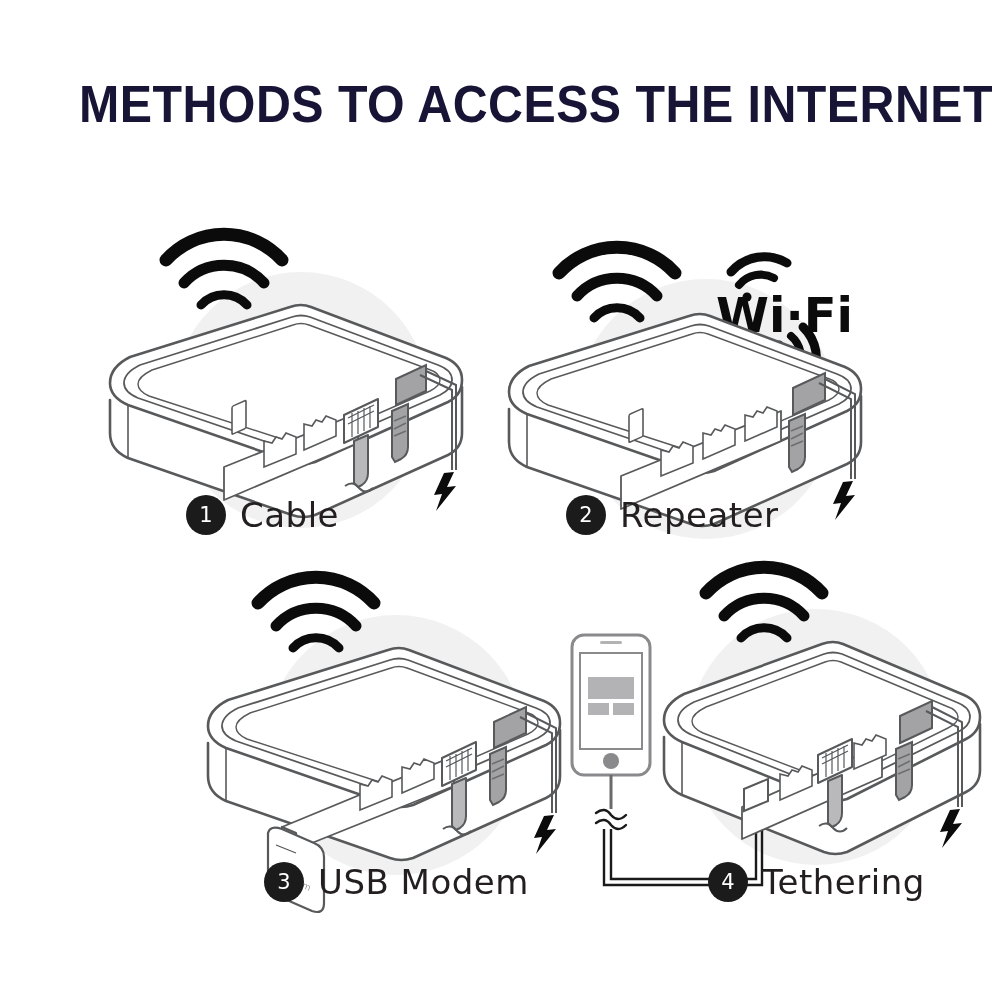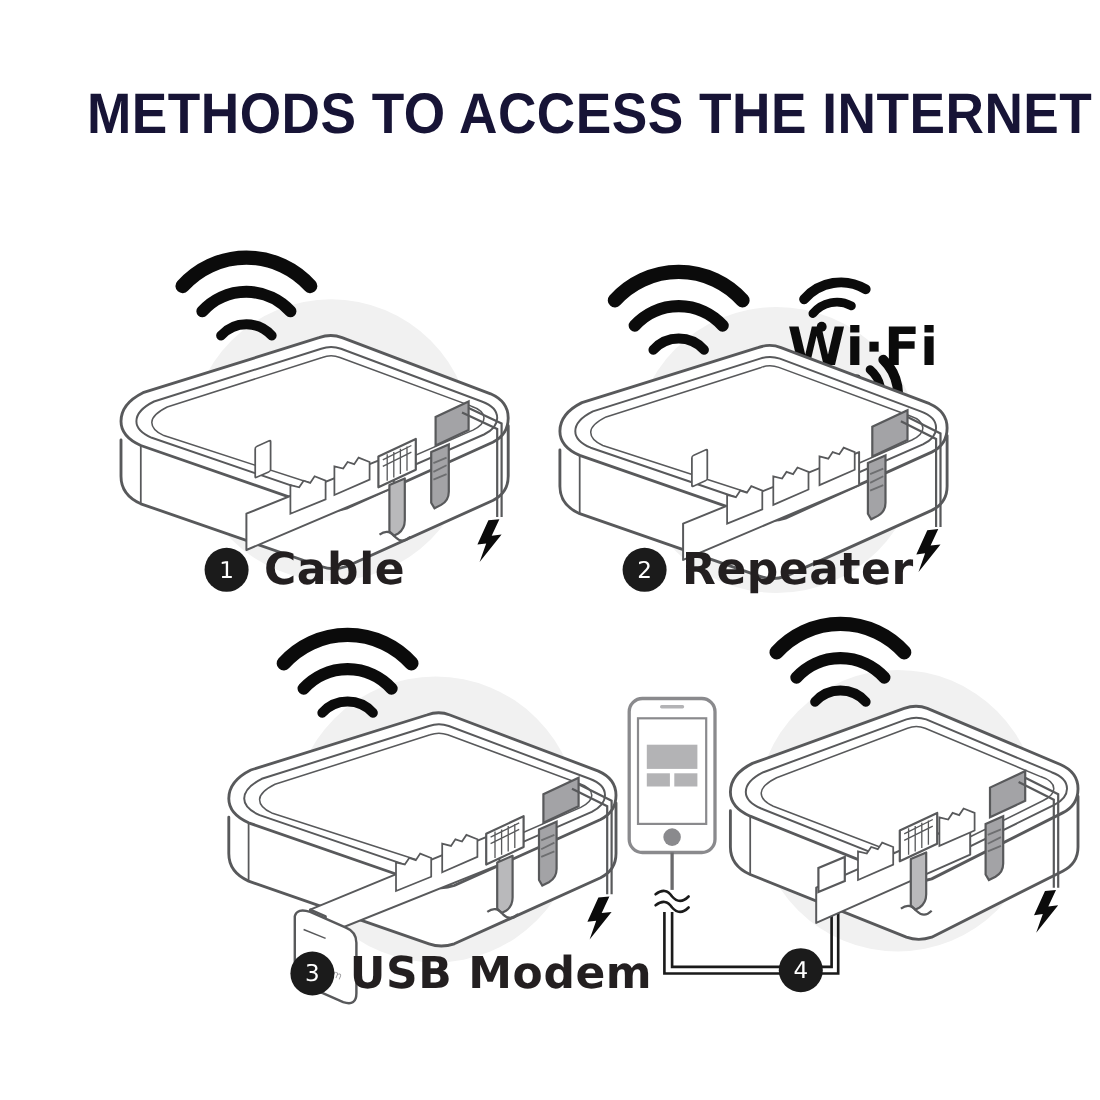--- a/index.html
+++ b/index.html
@@ -40,23 +40,23 @@
   .badge{
     width:40px;height:40px;border-radius:50%;
     background:#1b1b1b;color:#fff;
     display:flex;align-items:center;justify-content:center;
     font-size:21px;font-weight:normal;
     font-family:"DejaVu Sans",sans-serif;
     flex:0 0 auto;line-height:1;
   }
   .caption-text{
     font-family:"DejaVu Sans",sans-serif;
-    font-weight:700;
+    font-weight:400;
     color:#231f20;
-    font-size:40px;
+    font-size:34px;
     letter-spacing:0.5px;
     white-space:nowrap;
   }
   #caption-1{left:150px;top:495px;}
   #caption-2{left:530px;top:495px;}
   #caption-3{left:228px;top:862px;}
   #caption-4{left:672px;top:862px;}
 
   svg{display:block;overflow:visible;}
 </style>
@@ -315,15 +315,16 @@
     <div class="caption-text">Repeater</div>
   </div>
 
   <div class="caption" id="caption-3">
     <div class="badge">3</div>
     <div class="caption-text">USB Modem</div>
   </div>
 
   <div class="caption" id="caption-4">
     <div class="badge">4</div>
+    <div class="caption-text">Tethering</div>
   </div>
 
 </div>
 
 </body></html>

